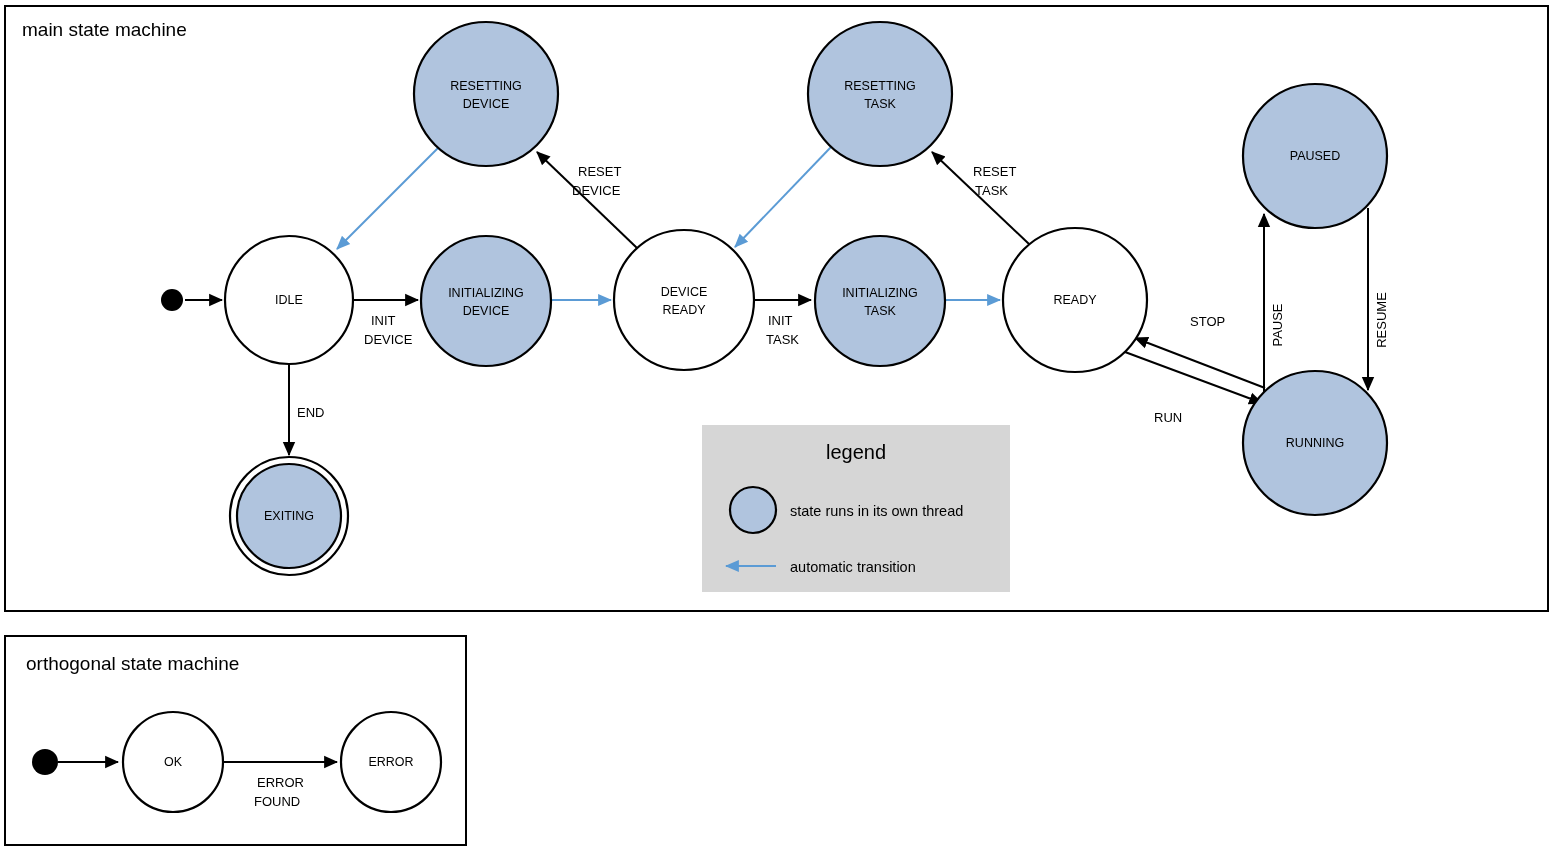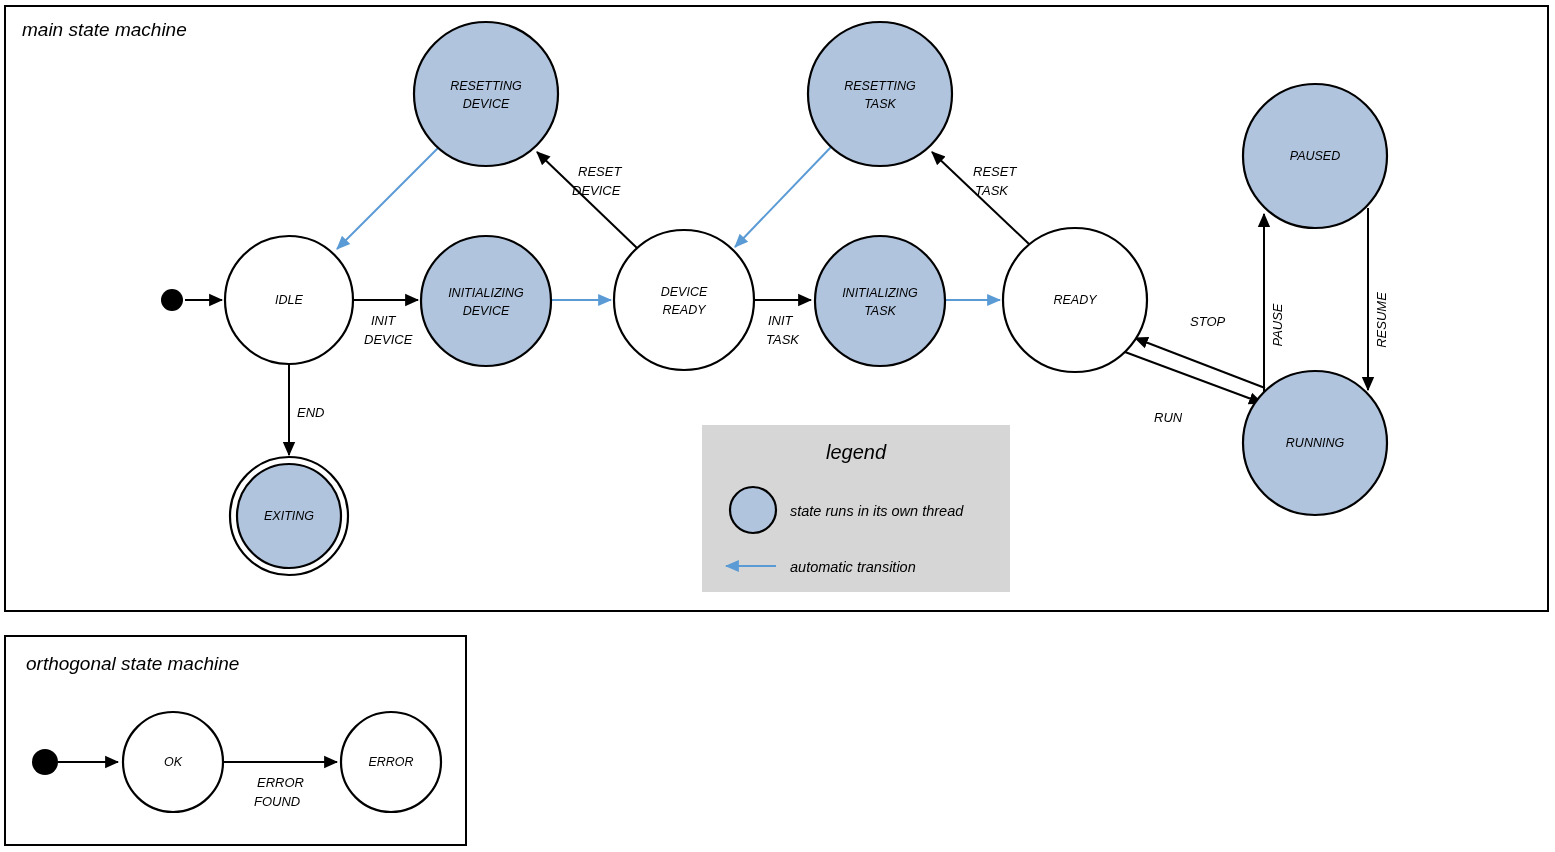--- a/index.html
+++ b/index.html
@@ -12,21 +12,20 @@
     width: 1555px;
     height: 852px;
     font-family: "Liberation Sans", sans-serif;
     color: #000000;
     overflow: hidden;
   }
   #canvas-root {
     position: relative;
     width: 1555px;
     height: 852px;
-    font-style: italic;
   }
   svg.diagram {
     position: absolute;
     left: 0;
     top: 0;
     width: 1555px;
     height: 852px;
   }
   .frame-rect {
     fill: #ffffff;

